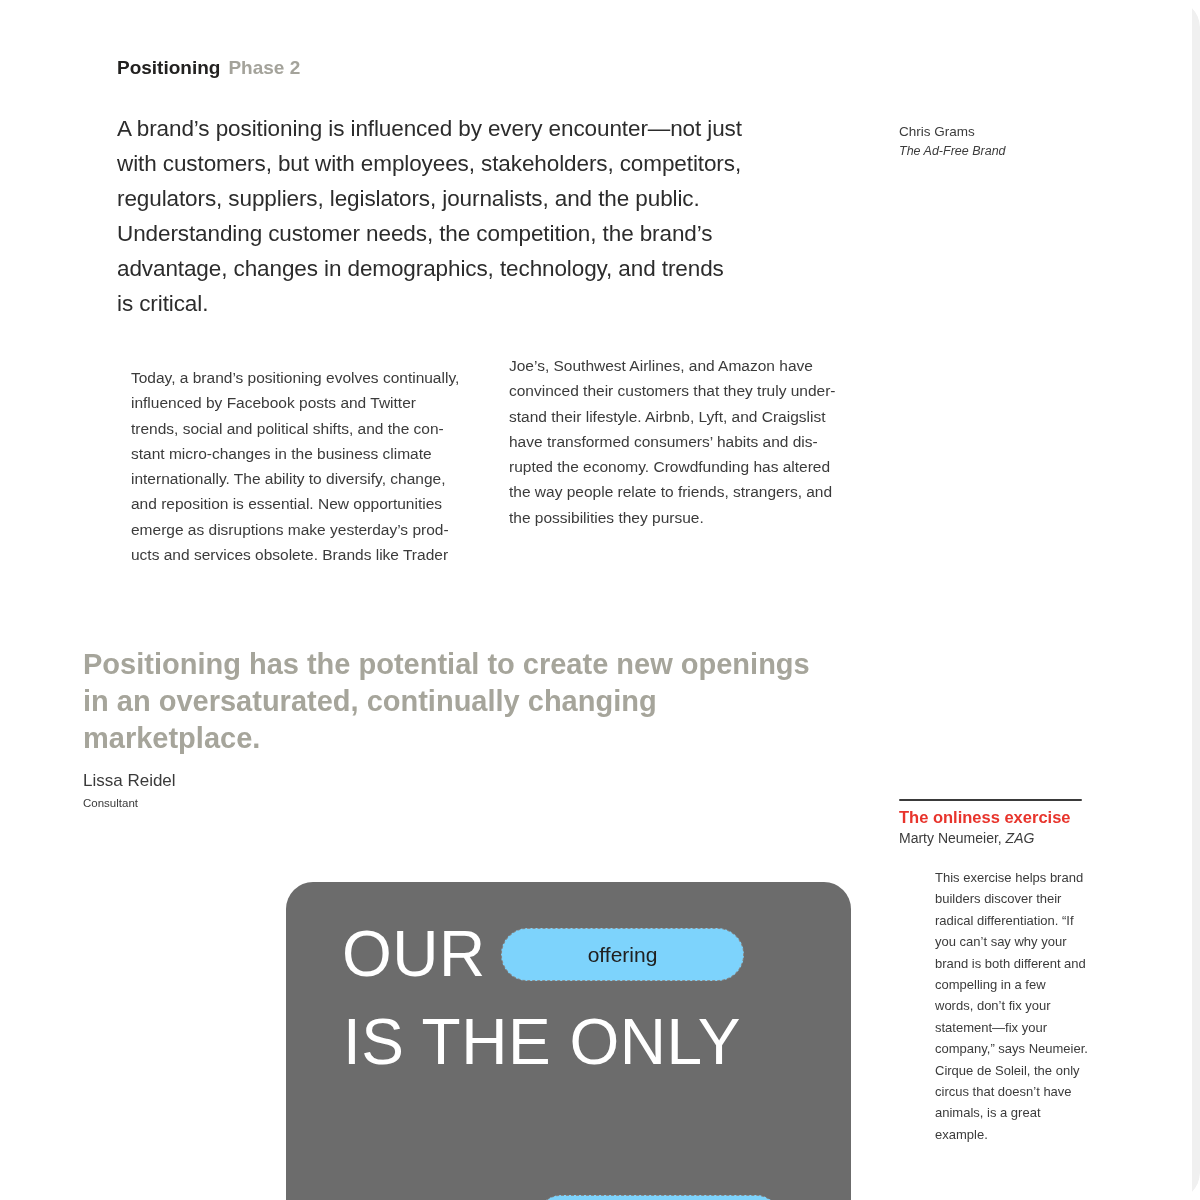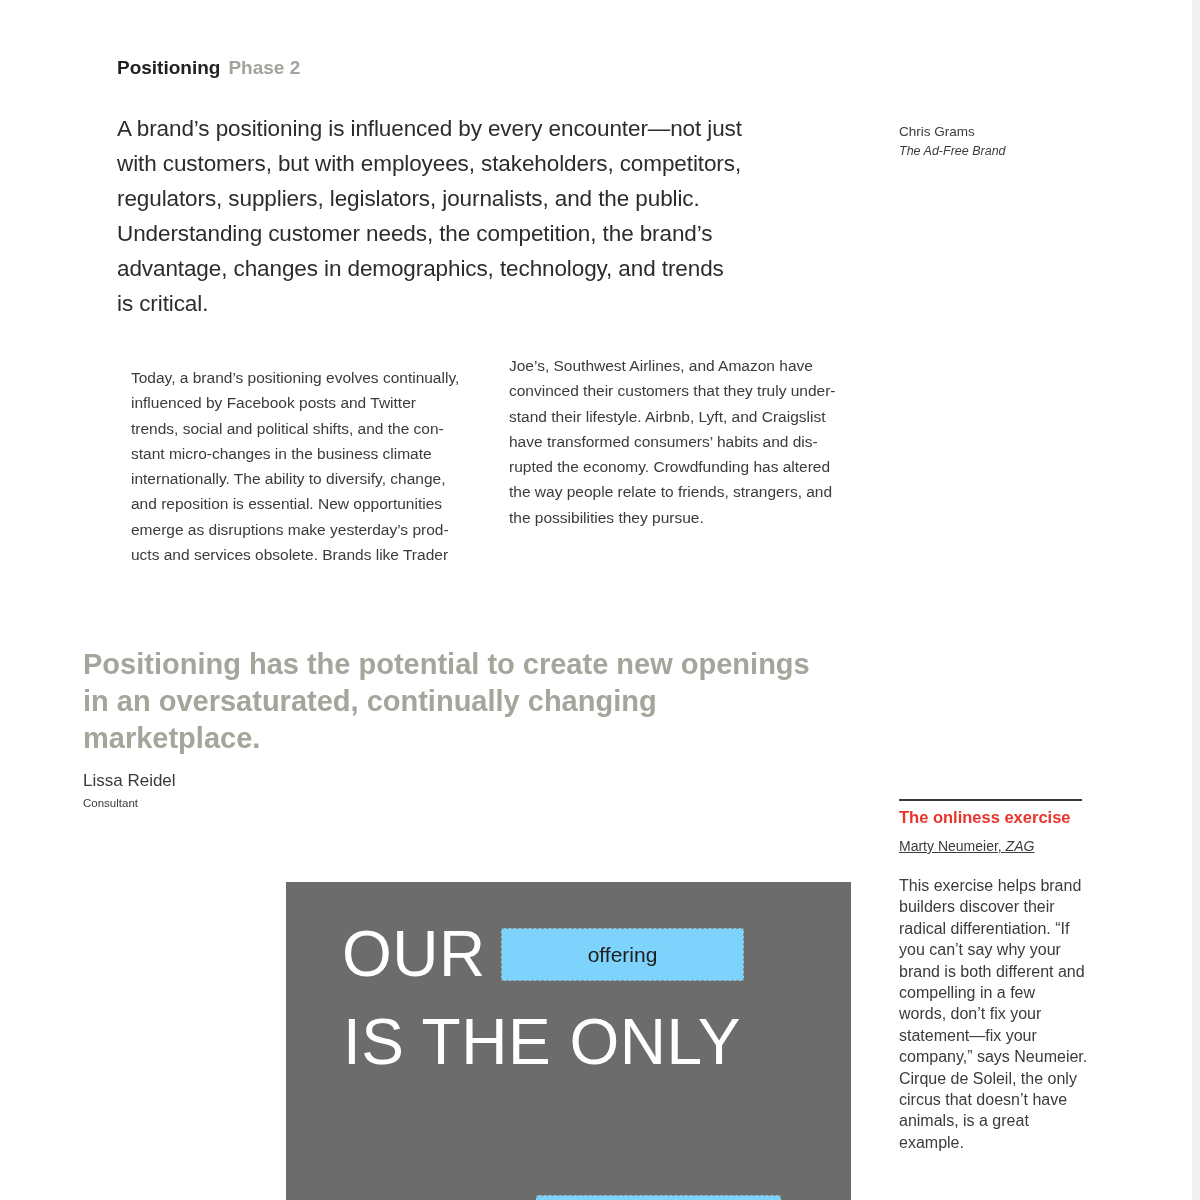--- a/index.html
+++ b/index.html
@@ -1,15 +1,15 @@
 <!DOCTYPE html>
 <html><head>
 <meta charset="utf-8">
 <style>
-  * { margin:0; padding:0; box-sizing:border-box; }
+  * { margin:0; padding:0; box-sizing:border-box;border-radius:27px; }
   html,body { background:#ffffff; }
   .page {
     position:relative; width:1200px; height:1200px;
     background:#ffffff; overflow:hidden;
     font-family:"Liberation Sans","DejaVu Sans",sans-serif;
   }
   .edge-strip { position:absolute; left:1192px; top:0; width:8px; height:1200px; background:#f0f0f0; }
 
   .page-title { position:absolute; left:117px; top:57px; font-size:19px; font-weight:bold; color:#222120; }
   .page-title .phase { color:#a4a39b; margin-left:8px; }
@@ -30,23 +30,23 @@
   .col-right { left:509px; width:385px; }
 
   .pull-quote { position:absolute; left:83px; top:646px; width:840px; }
   .pull-quote .ptext { font-size:29px; font-weight:bold; line-height:37px; color:#a6a59b; white-space:pre-line; }
   .pull-quote .pauthor { margin-top:14px; font-size:17px; color:#3a3a3a; }
   .pull-quote .prole { margin-top:6px; font-size:11.5px; color:#3a3a3a; }
 
   .onliness { position:absolute; left:899px; top:799px; width:210px; }
   .onliness .rule { width:183px; border-top:2px solid #3a3a3a; }
   .onliness .oheading { margin-top:7px; font-size:16.5px; font-weight:bold; color:#e8342c; }
-  .onliness .obyline { margin-top:11px; font-size:14px; color:#3c3c3c;text-decoration:underline; }
+  .onliness .obyline { margin-top:3px; font-size:14px; color:#3c3c3c; }
   .onliness .obyline .src { font-style:italic; }
-  .onliness .obody { margin-top:21px; width:200px; font-size:16px; line-height:21.4px; color:#3b3b3b; white-space:pre-line; }
+  .onliness .obody { margin-top:21px; width:200px; font-size:13px; line-height:21.4px; color:#3b3b3b; white-space:pre-line;margin-left:36px; }
 
   .exercise-panel { position:absolute; left:286px; top:882px; width:565px; height:380px; background:#6c6c6c; }
   .big-word { position:absolute; color:#ffffff; font-size:64px; line-height:64px; font-weight:400; letter-spacing:0.5px; }
   .word-our { left:56px; top:40px; }
   .word-only { left:57px; top:128px; }
   .blank {
     position:absolute; background:#7dd3fc; border:1px dashed #8a8a8a;
     display:flex; align-items:center; justify-content:center;
     font-size:21px; color:#202020;
   }

